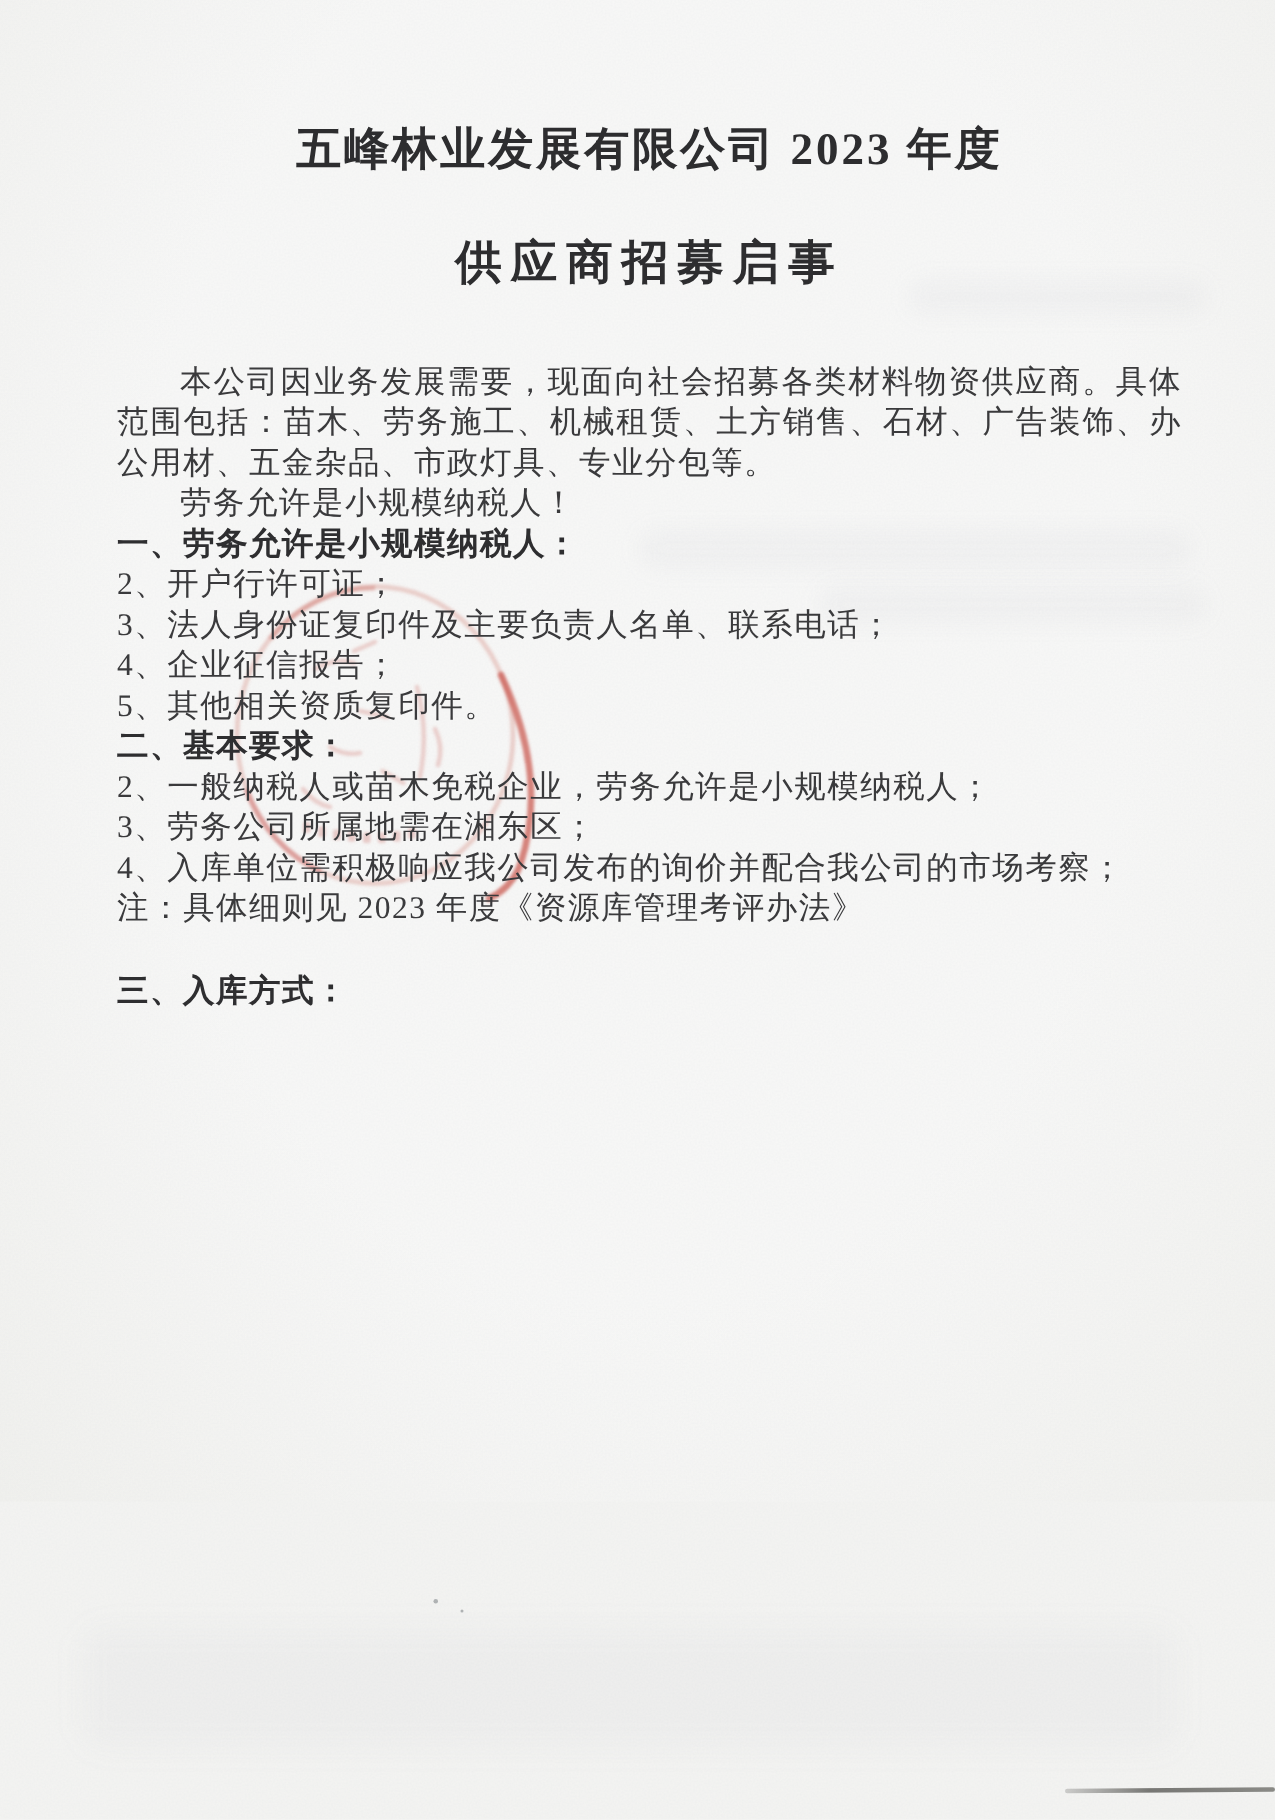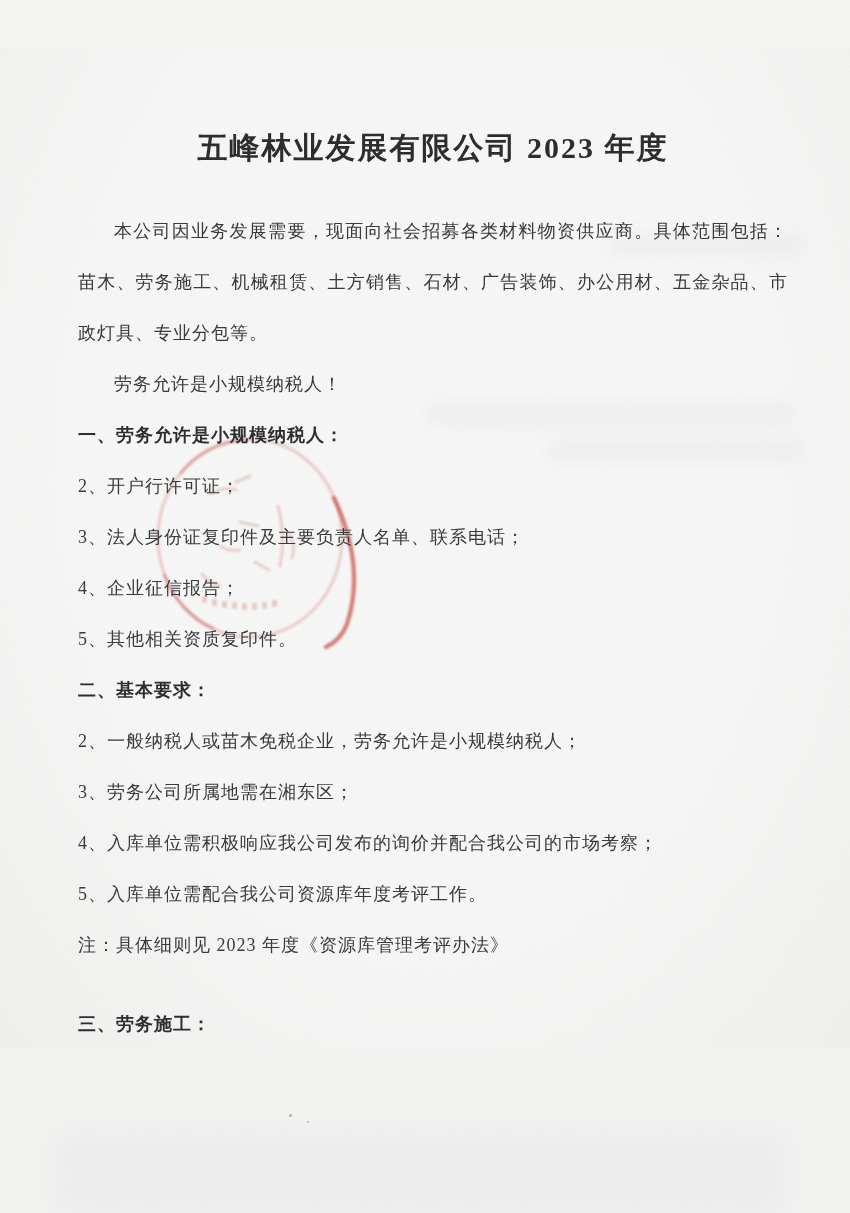--- a/index.html
+++ b/index.html
@@ -6,41 +6,40 @@
   body {
     width: 850px; height: 1213px;
     font-family: "Liberation Serif", "DejaVu Serif", serif;
     background: #f4f4f2;
     overflow: hidden;
   }
   .page {
     position: relative;
     width: 850px; height: 1001px;
     background: radial-gradient(ellipse at 50% 40%, #f8f8f7 55%, #f1f1ee 100%);
-    margin-top: 48px;
   }
   .noise {
     position: absolute; left: 0; top: 0;
     pointer-events: none;
   }
   .content {
     position: relative;
     padding: 84px 62px 0 78px;
     color: #3a3a3c;
   }
   .title {
     text-align: center;
     font-weight: bold;
     color: #2d2d2f;
   }
   .t1 { font-size: 30px; line-height: 32px; letter-spacing: 2px; margin: 0 0 42px 0; }
   .t2 { font-size: 31px; line-height: 33px; letter-spacing: 6px; margin: 0 0 50px 0; }
   .txt {
-    font-size: 18px;
-    line-height: 51px;
+    font-size: 21px;
+    line-height: 27px;
     letter-spacing: 1px;
     margin: 0;
   }
   .para { text-align: justify; text-indent: 2em; }
   .heading { font-weight: bold; color: #2e2e30; }
   .gap { margin-top: 28px; }
   .stamp {
     position: absolute; left: 150px; top: 386px;
     pointer-events: none;
   }
@@ -119,36 +118,36 @@
         <rect x="112" y="168" width="5" height="7" rx="1"></rect>
         <rect x="122" y="166" width="5" height="7" rx="1"></rect>
       </g>
 
       <path d="M184,64 Q216,132 197,190 Q191,206 176,213" fill="none" stroke="#c9544c" stroke-width="4.4" opacity="0.72" stroke-linecap="round"></path>
     </g>
   </svg>
 
   <div class="content">
     <div class="title t1">五峰林业发展有限公司 2023 年度</div>
+    <div class="title t2">供应商招募启事</div>
 
     <p class="txt para">本公司因业务发展需要，现面向社会招募各类材料物资供应商。具体范围包括：苗木、劳务施工、机械租赁、土方销售、石材、广告装饰、办公用材、五金杂品、市政灯具、专业分包等。</p>
     <p class="txt para">劳务允许是小规模纳税人！</p>
 
     <div class="txt heading">一、劳务允许是小规模纳税人：</div>
     <div class="txt">2、开户行许可证；</div>
     <div class="txt">3、法人身份证复印件及主要负责人名单、联系电话；</div>
     <div class="txt">4、企业征信报告；</div>
     <div class="txt">5、其他相关资质复印件。</div>
 
     <div class="txt heading">二、基本要求：</div>
     <div class="txt">2、一般纳税人或苗木免税企业，劳务允许是小规模纳税人；</div>
     <div class="txt">3、劳务公司所属地需在湘东区；</div>
     <div class="txt para" style="text-indent:0">4、入库单位需积极响应我公司发布的询价并配合我公司的市场考察；</div>
-    <div class="txt">5、入库单位需配合我公司资源库年度考评工作。</div>
     <div class="txt">注：具体细则见 2023 年度《资源库管理考评办法》</div>
 
-    <div class="txt heading gap">三、劳务施工：</div>
+    <div class="txt heading gap">三、入库方式：</div>
   </div>
 
   <div class="edge-line"></div>
   <div class="speck s1"></div>
   <div class="speck s2"></div>
 </div>
 
 </body></html>

